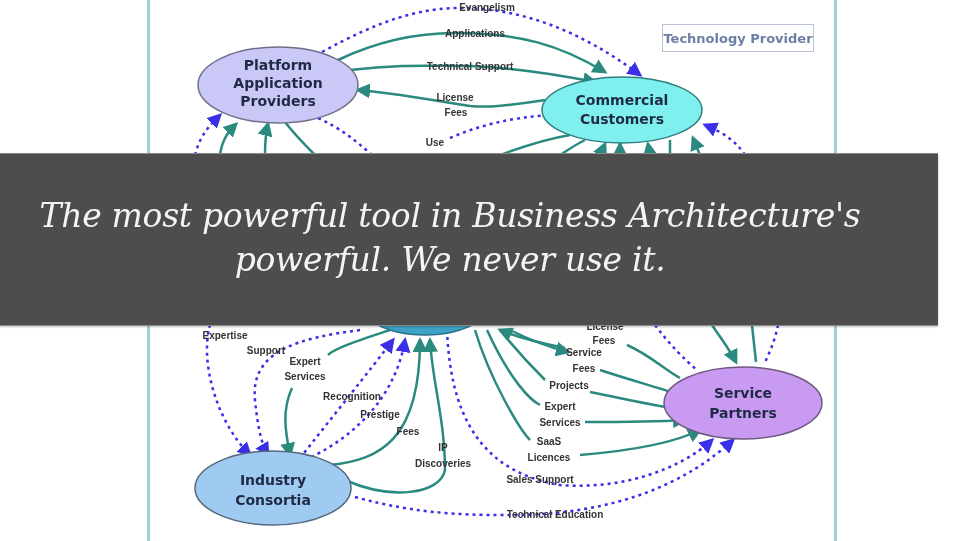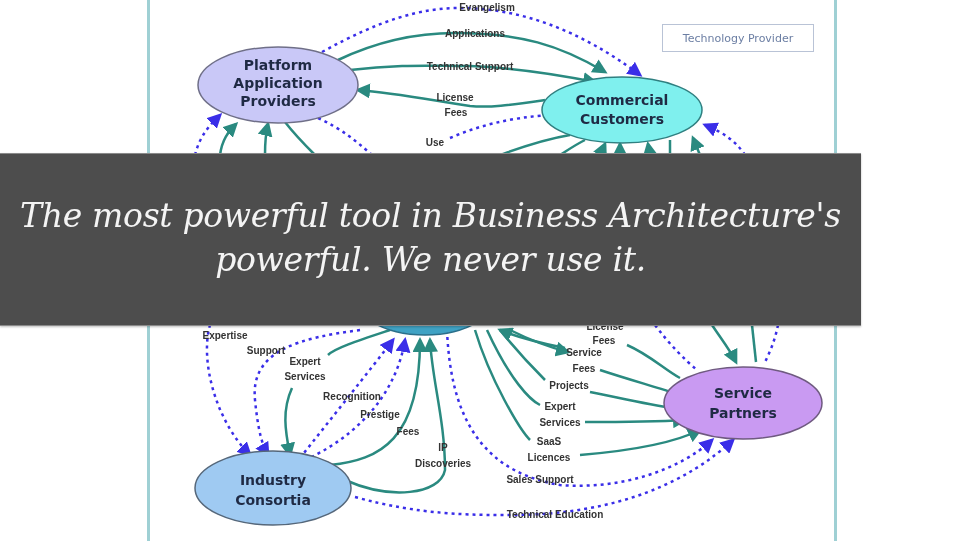--- a/index.html
+++ b/index.html
@@ -14,25 +14,25 @@
     fill: #1f2a44; text-anchor: middle;
   }
   .edge-label {
     font-family: "Liberation Sans", sans-serif; font-weight: bold;
     font-size: 10px; fill: #333333; text-anchor: middle;
   }
   .legend-box {
     position: absolute; left: 662px; top: 24px; width: 150px; height: 26px;
     border: 1px solid #b9c3d6; background: #fff;
     display: flex; align-items: center; justify-content: center;
-    font-family: "DejaVu Sans", sans-serif; font-weight: normal; font-size: 11px;
+    font-family: "DejaVu Sans", sans-serif; font-weight: bold; font-size: 13px;
     color: #6b7ea3;
   }
   .banner {
-    position: absolute; left: 0; top: 153px; width: 861px; height: 171px;
+    position: absolute; left: 0; top: 153px; width: 938px; height: 171px;
     background: #4d4d4d; border-top: 1px solid #8a8a8a; border-bottom: 1px solid #8a8a8a;
     display: flex; align-items: center; 
     box-shadow: 0 1px 2px rgba(0,0,0,0.25);
   }
   .banner-text {
     font-family: "DejaVu Serif", serif; font-style: italic;
     color: #f4f4f4; font-size: 33px; line-height: 44px; text-align: center;
     width: 900px; letter-spacing: -0.3px; margin-top: -4px;
   }
 </style>

